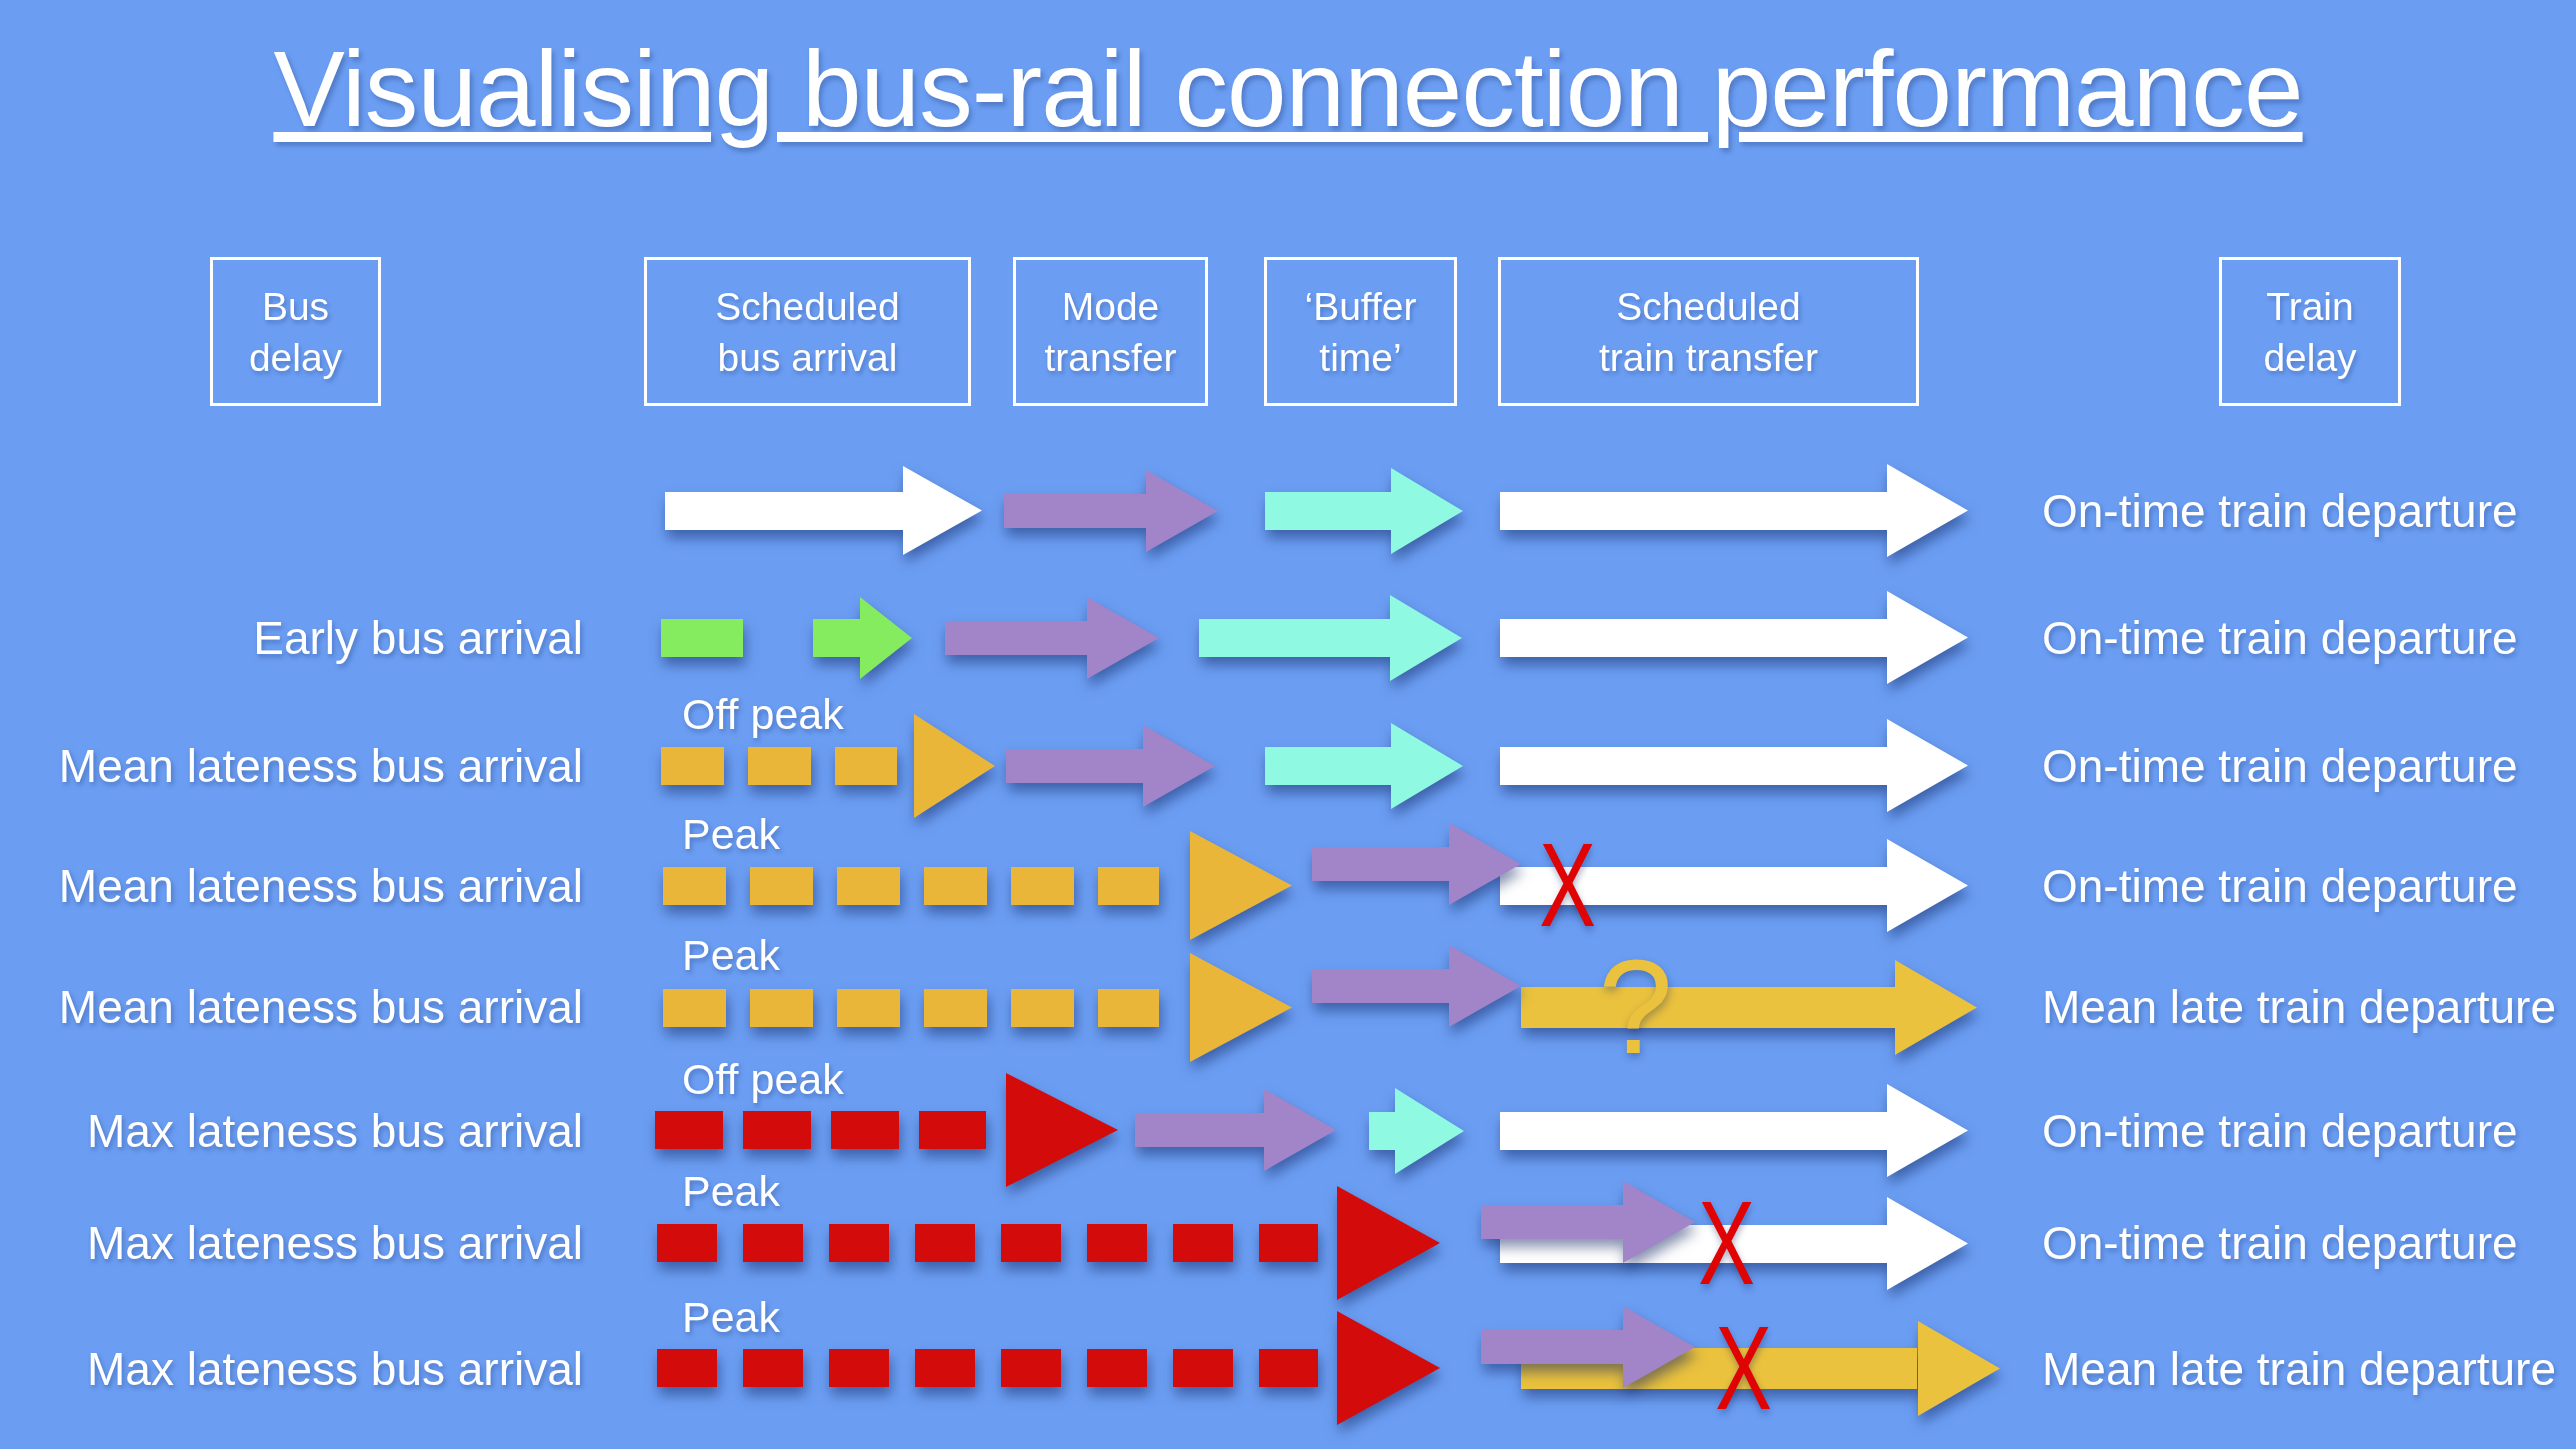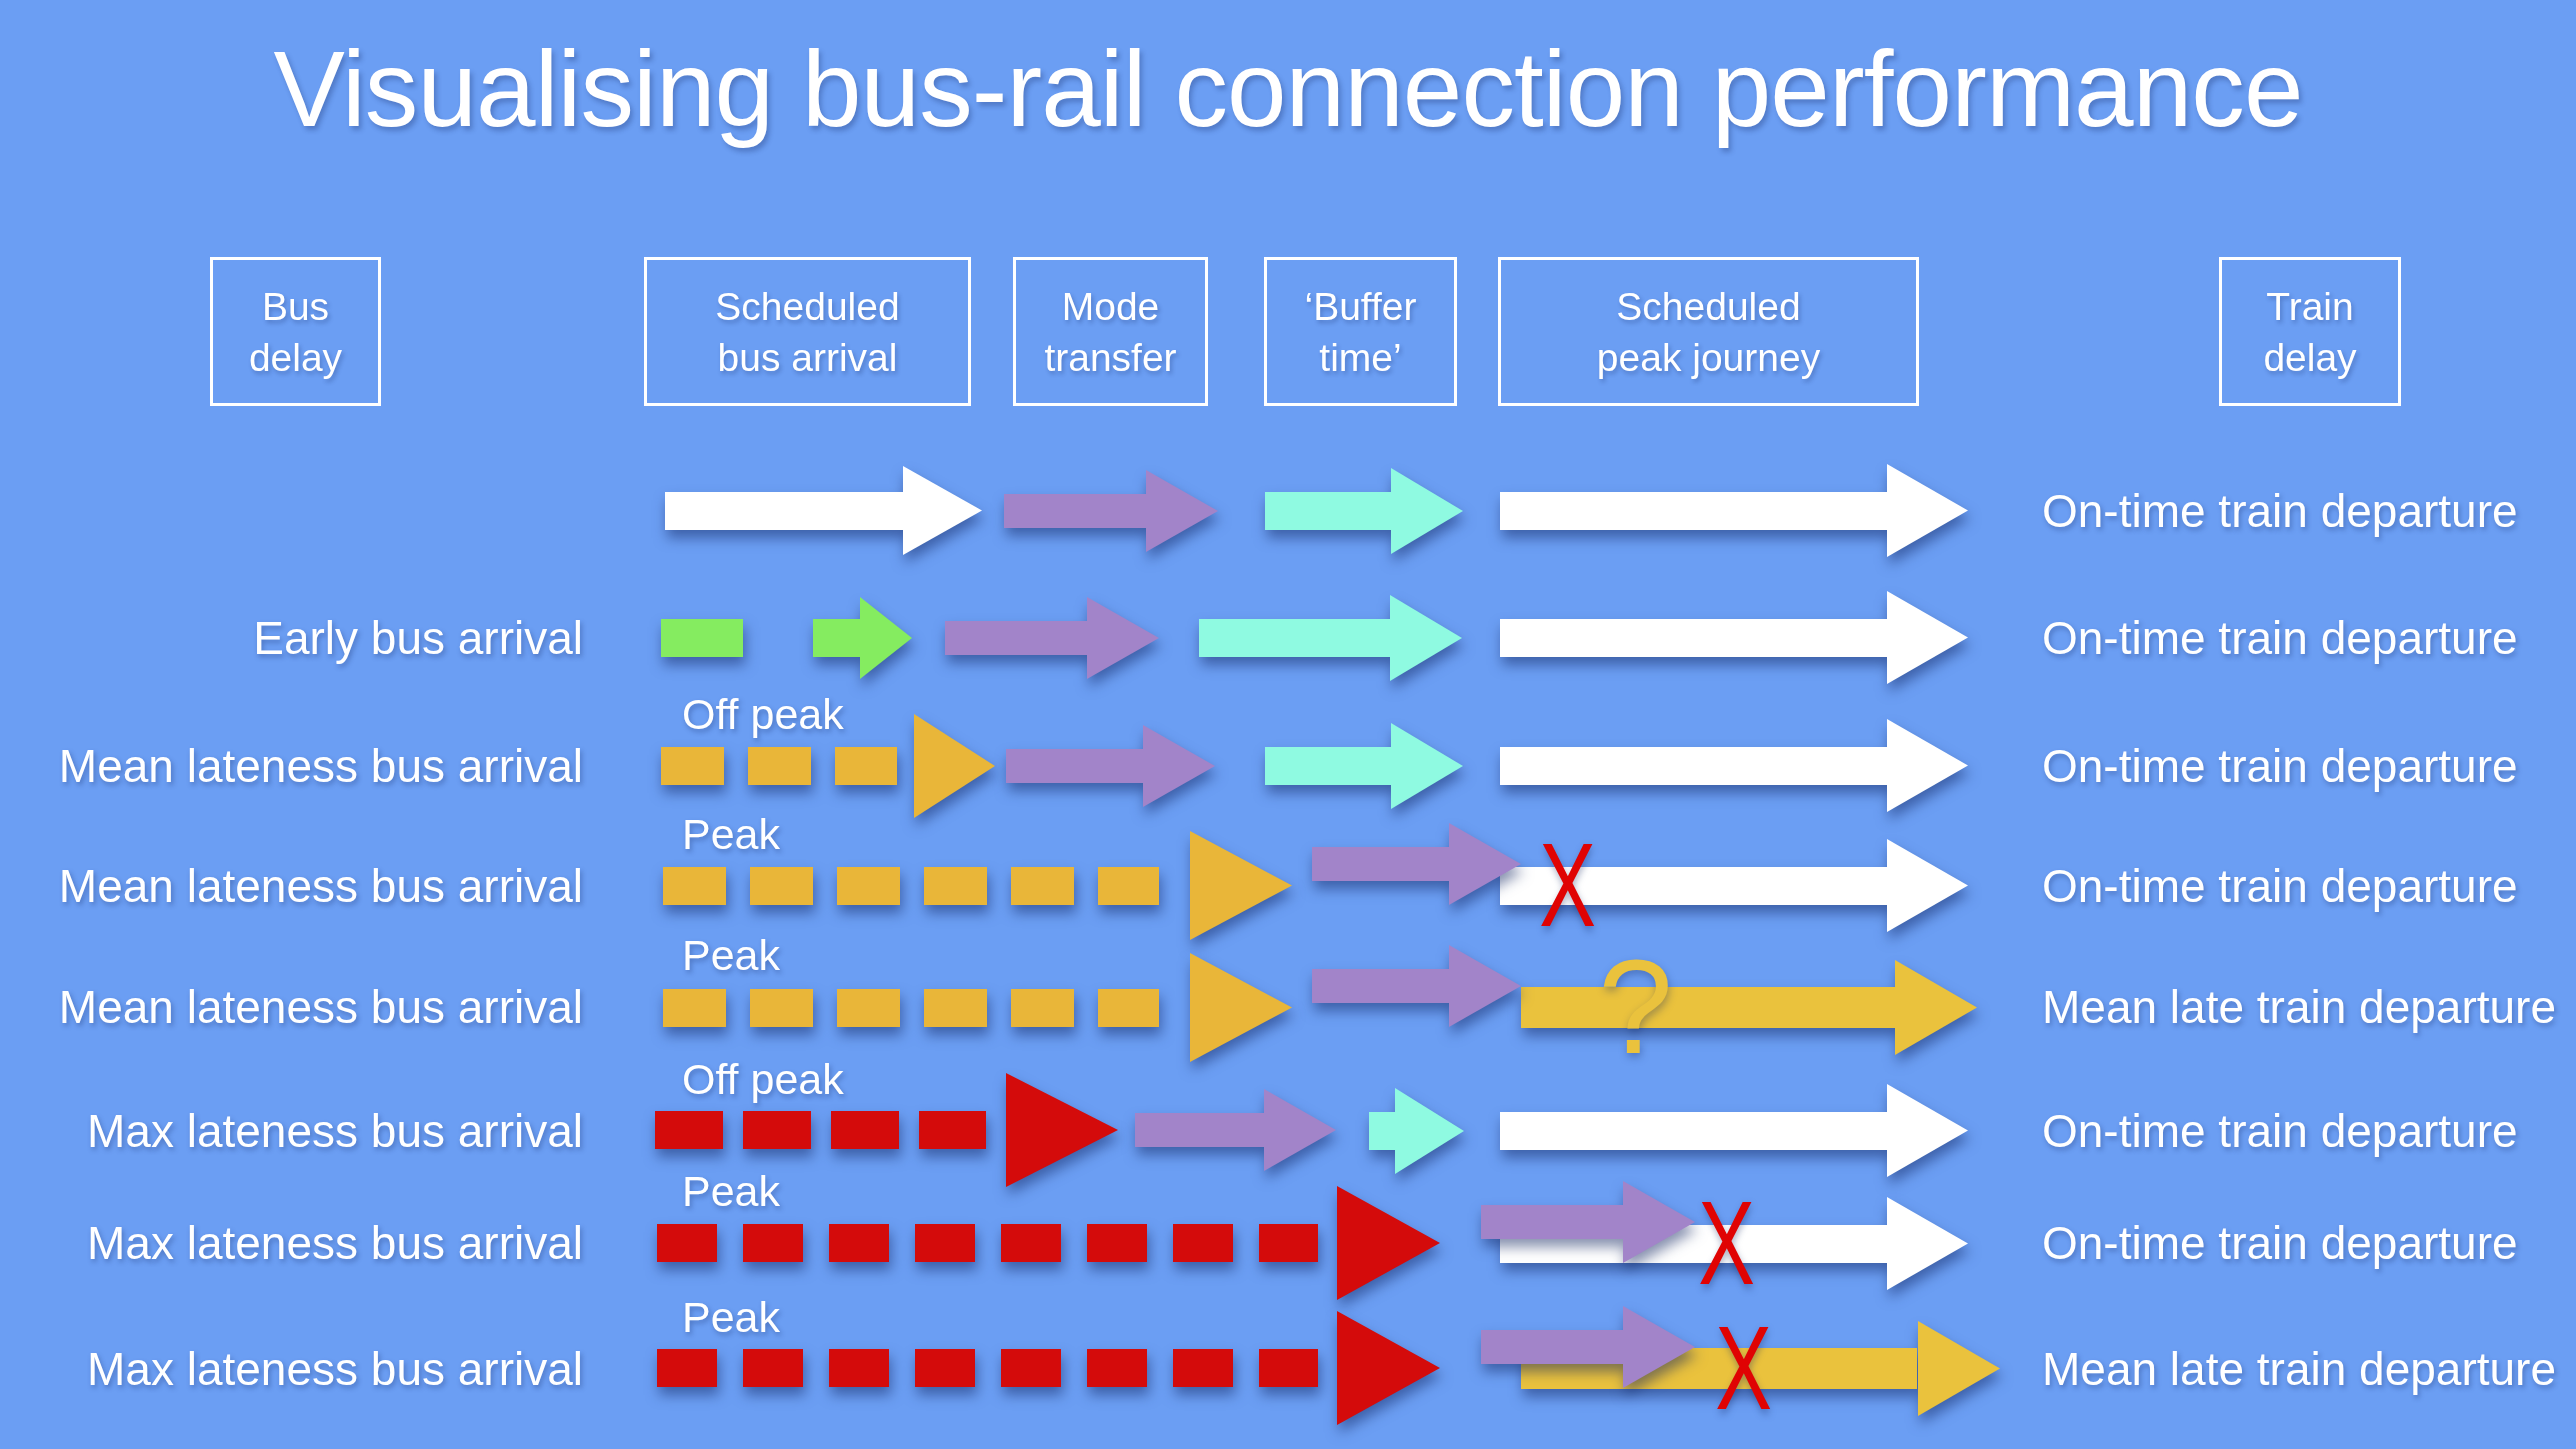--- a/index.html
+++ b/index.html
@@ -1,19 +1,19 @@
 <!DOCTYPE html>
 <html style="--background: #6B9EF3; --white: #FFFFFF; --purple: #A284C9; --cyan: #8FFAE1; --green: #85EC60; --orange: #E9B639; --orange-train: #EAC23D; --red: #D40B0B; --x-red: #E00303;font-size:14.3px"><head>
 <meta charset="utf-8">
 <style>
   html,body{margin:0;padding:0;}
   body{font-family:"Liberation Sans","DejaVu Sans",sans-serif;background:var(--background,#6B9EF3);}
   .slide{position:relative;width:2576px;height:1449px;overflow:hidden;background:var(--background,#6B9EF3);}
   .title{position:absolute;top:27px;left:0;width:100%;text-align:center;font-size:107px;font-weight:400;
-         color:#fff;letter-spacing:-0.9px;text-shadow:2.7px 3.6px 5.4px rgba(20,40,100,.30);white-space:nowrap;}
+         color:#fff;letter-spacing:-0.9px;text-shadow:2.7px 3.6px 5.4px rgba(20,40,100,.30);white-space:nowrap;text-decoration:underline;}
   .hbox{position:absolute;top:257px;height:149px;border:3.6px solid #fff;box-sizing:border-box;color:#fff;
         display:flex;flex-direction:column;align-items:center;justify-content:center;
         font-size:39px;line-height:51px;text-align:center;text-shadow:1.8px 2.7px 4.5px rgba(20,40,100,.30);white-space:nowrap;}
   .row-label-left{position:absolute;left:0;width:583px;text-align:right;font-size:46px;line-height:54px;color:#fff;
         text-shadow:1.8px 2.7px 5.4px rgba(20,40,100,.35);white-space:nowrap;}
   .row-label-right{position:absolute;left:2042px;font-size:46px;line-height:54px;color:#fff;
         text-shadow:1.8px 2.7px 5.4px rgba(20,40,100,.35);white-space:nowrap;}
   .sub-label{position:absolute;left:682px;font-size:43px;line-height:50px;color:#fff;
         text-shadow:1.8px 2.7px 5.4px rgba(20,40,100,.35);white-space:nowrap;}
   .arrow{position:absolute;filter:drop-shadow(2.7px 8px 6.3px rgba(15,35,95,.50));}
@@ -54,21 +54,21 @@
   <div class="hbox" style="left:1264px;width:193px;">
     <span>‘Buffer</span>
     <span>time’</span>
   </div>
   <div class="hbox" style="left:1013px;width:195px;">
     <span>Mode</span>
     <span>transfer</span>
   </div>
   <div class="hbox" style="left:1498px;width:421px;">
     <span>Scheduled</span>
-    <span>peak journey</span>
+    <span>train transfer</span>
   </div>
   <div class="hbox" style="left:2219px;width:182px;">
     <span>Train</span>
     <span>delay</span>
   </div>
 
   <div class="arrow" style="left:665px;top:466px;width:317px;height:89px;">
     <i class="bar c-white" style="top:26px;height:38px;width:238px;"></i>
     <i class="head c-white" style="width:79px;"></i>
   </div>

